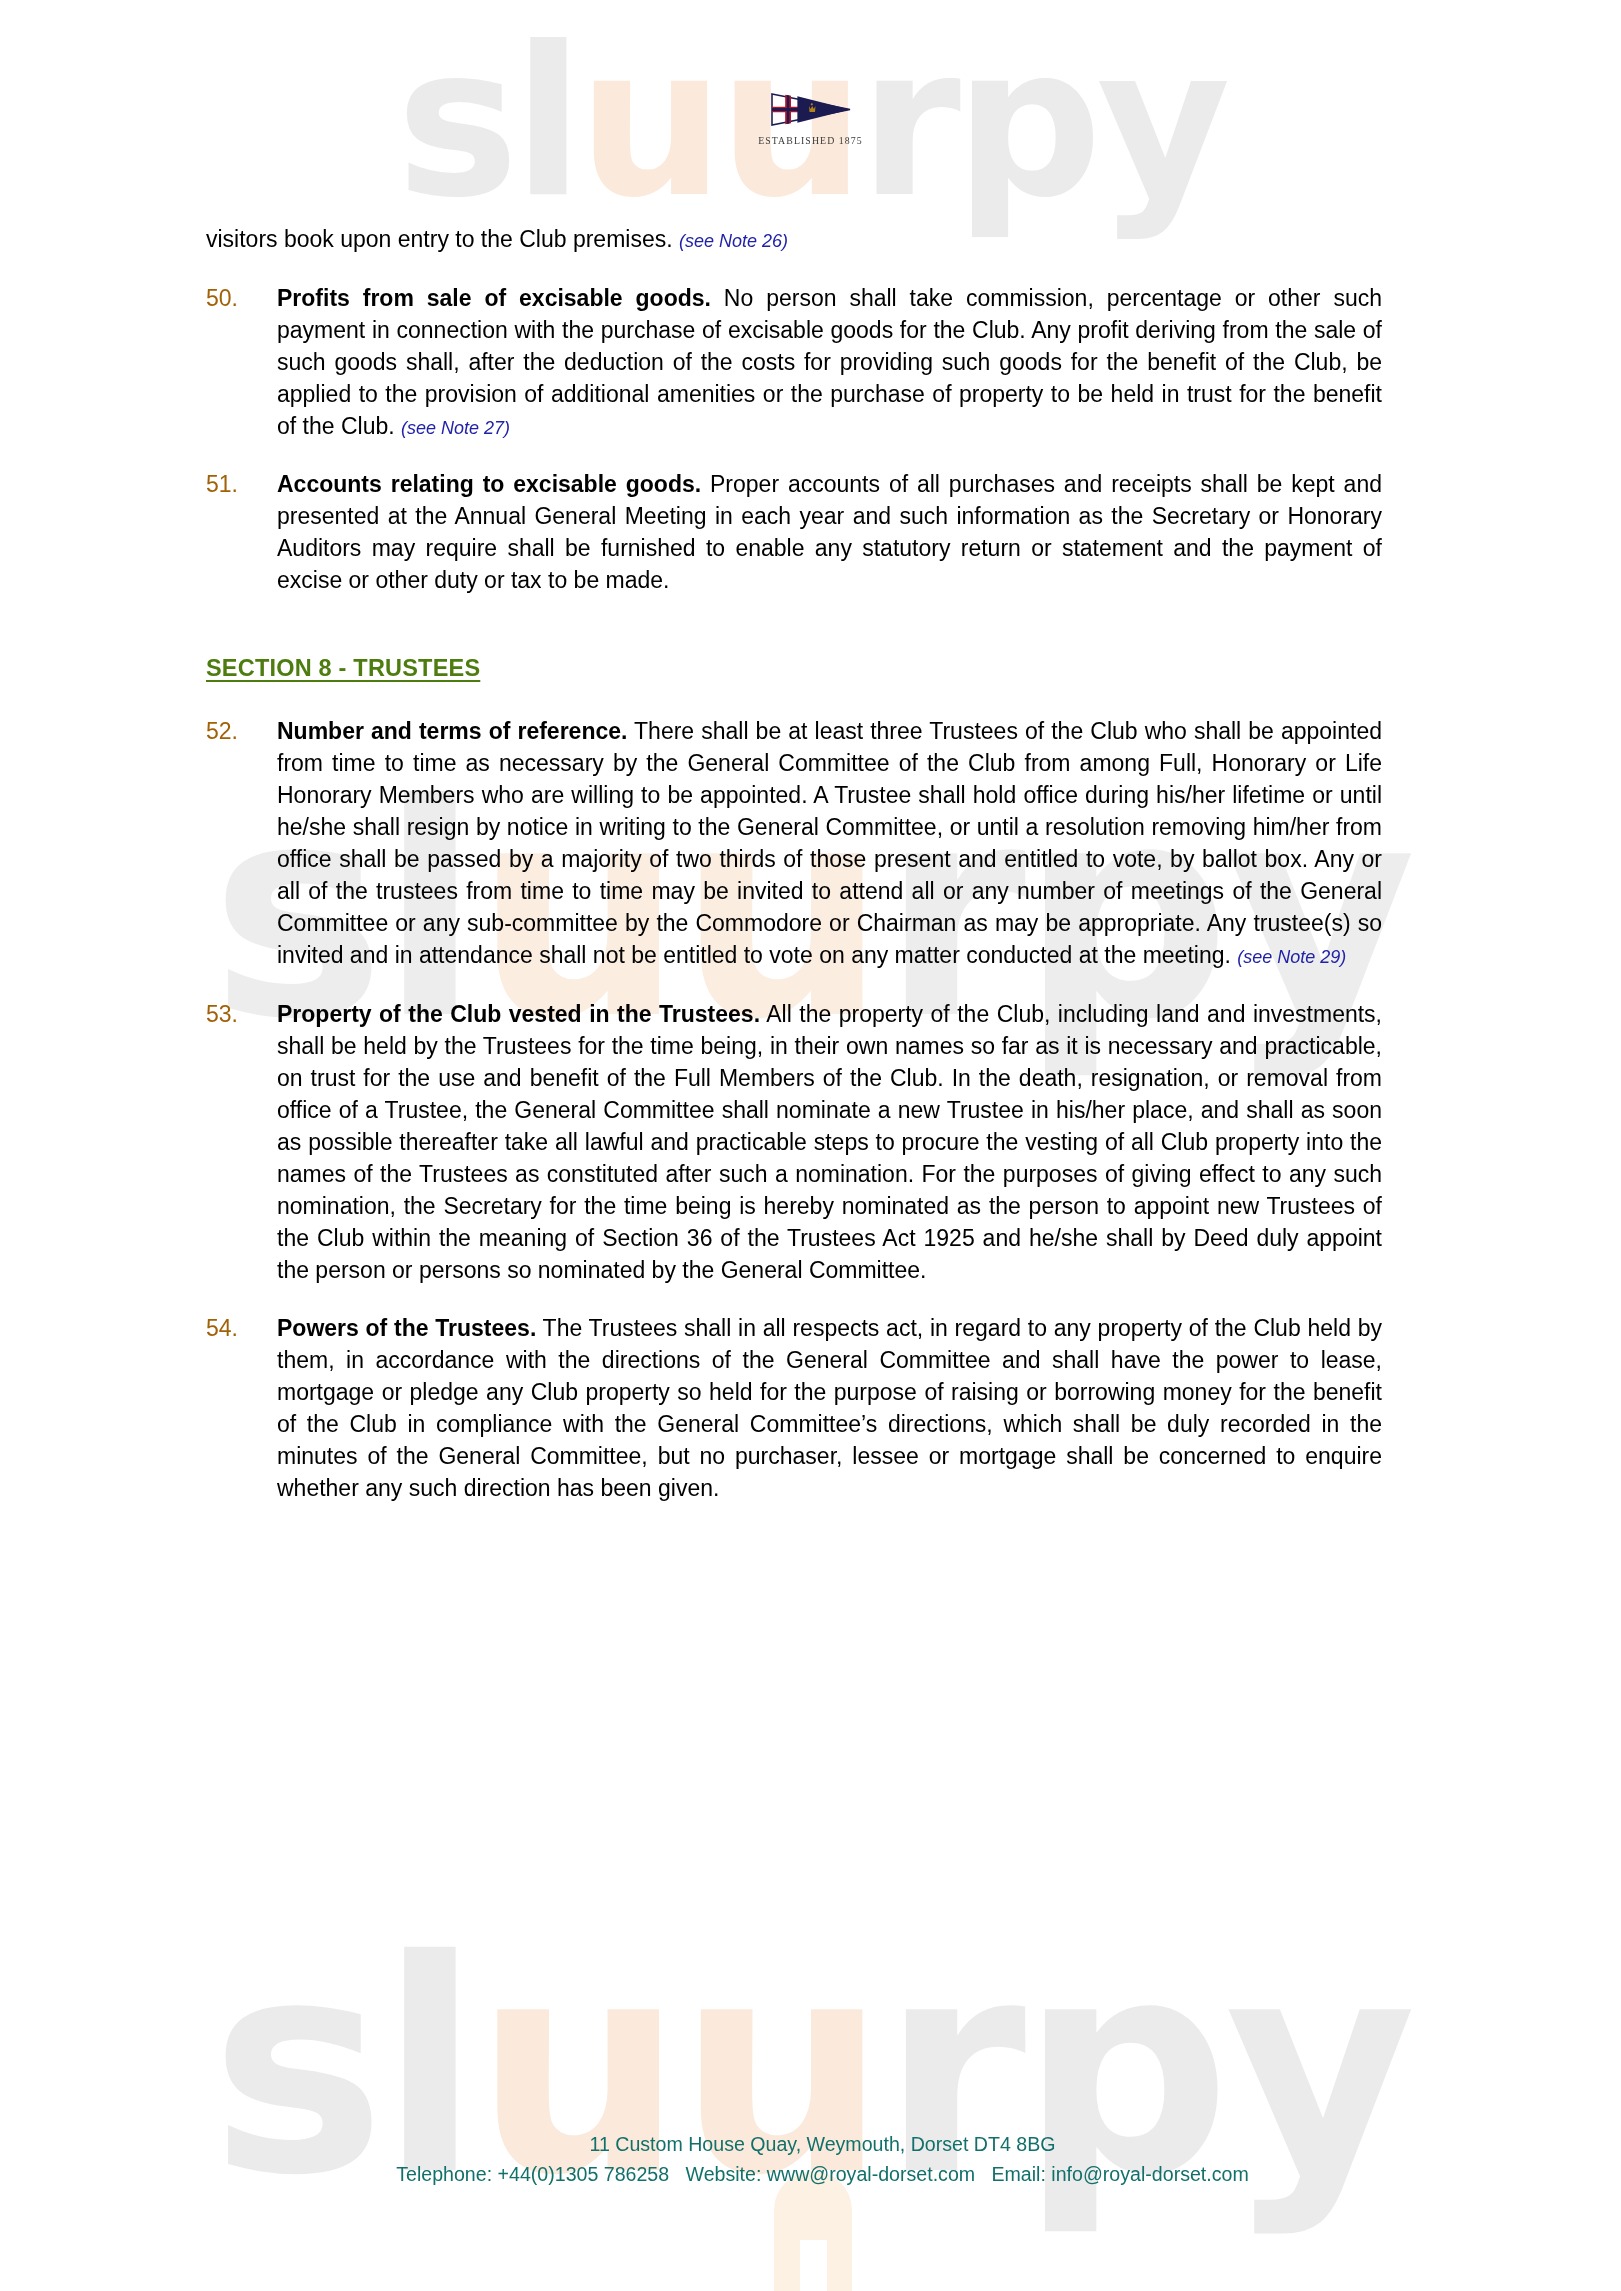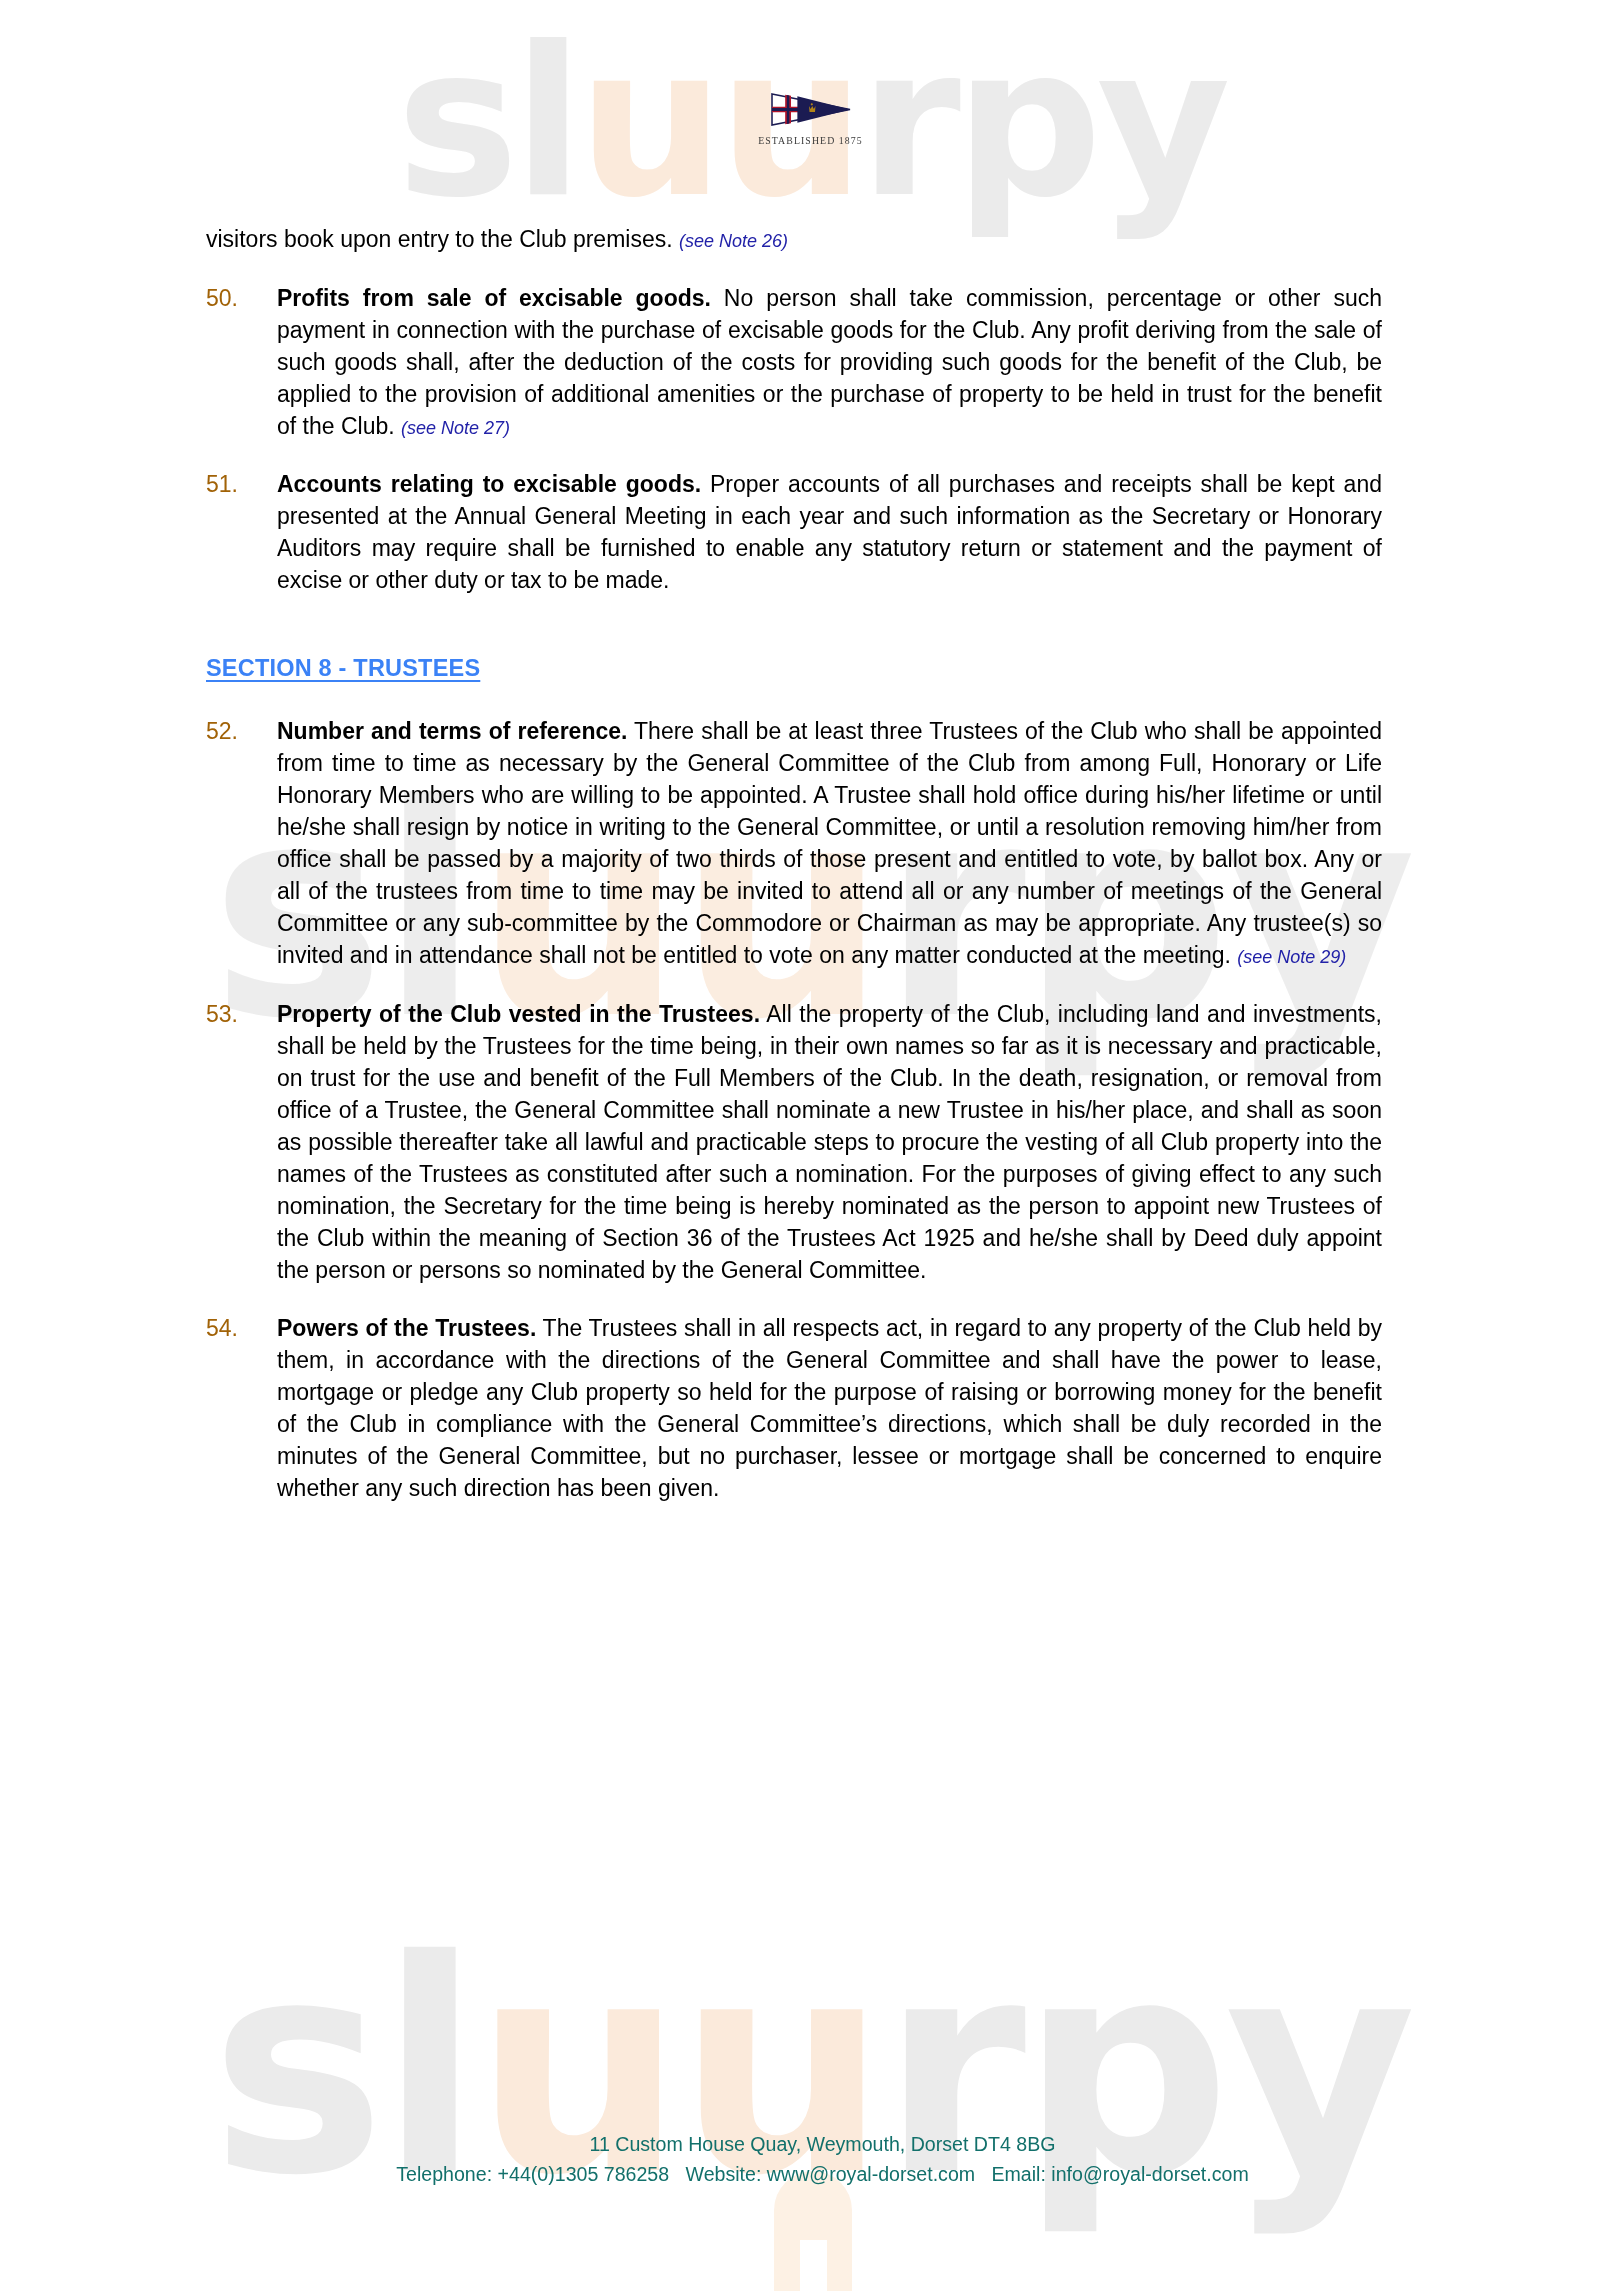--- a/index.html
+++ b/index.html
@@ -138,21 +138,21 @@
     font-weight: 400;
   }
 
   .section-head {
     margin-top: 57px;
     margin-bottom: 3.9px;
     font-size: 23.5px;
     font-weight: 700;
     text-decoration: underline;
     text-underline-offset: 3.9px;
-    color: #3b82f6;
+    color: #4d7c0f;
     letter-spacing: 0.2px;
   }
 
   .gap-after-head { margin-top: 33px; }
 
   
   .doc-footer {
     position: absolute;
     left: 0;
     top: 2129px;

